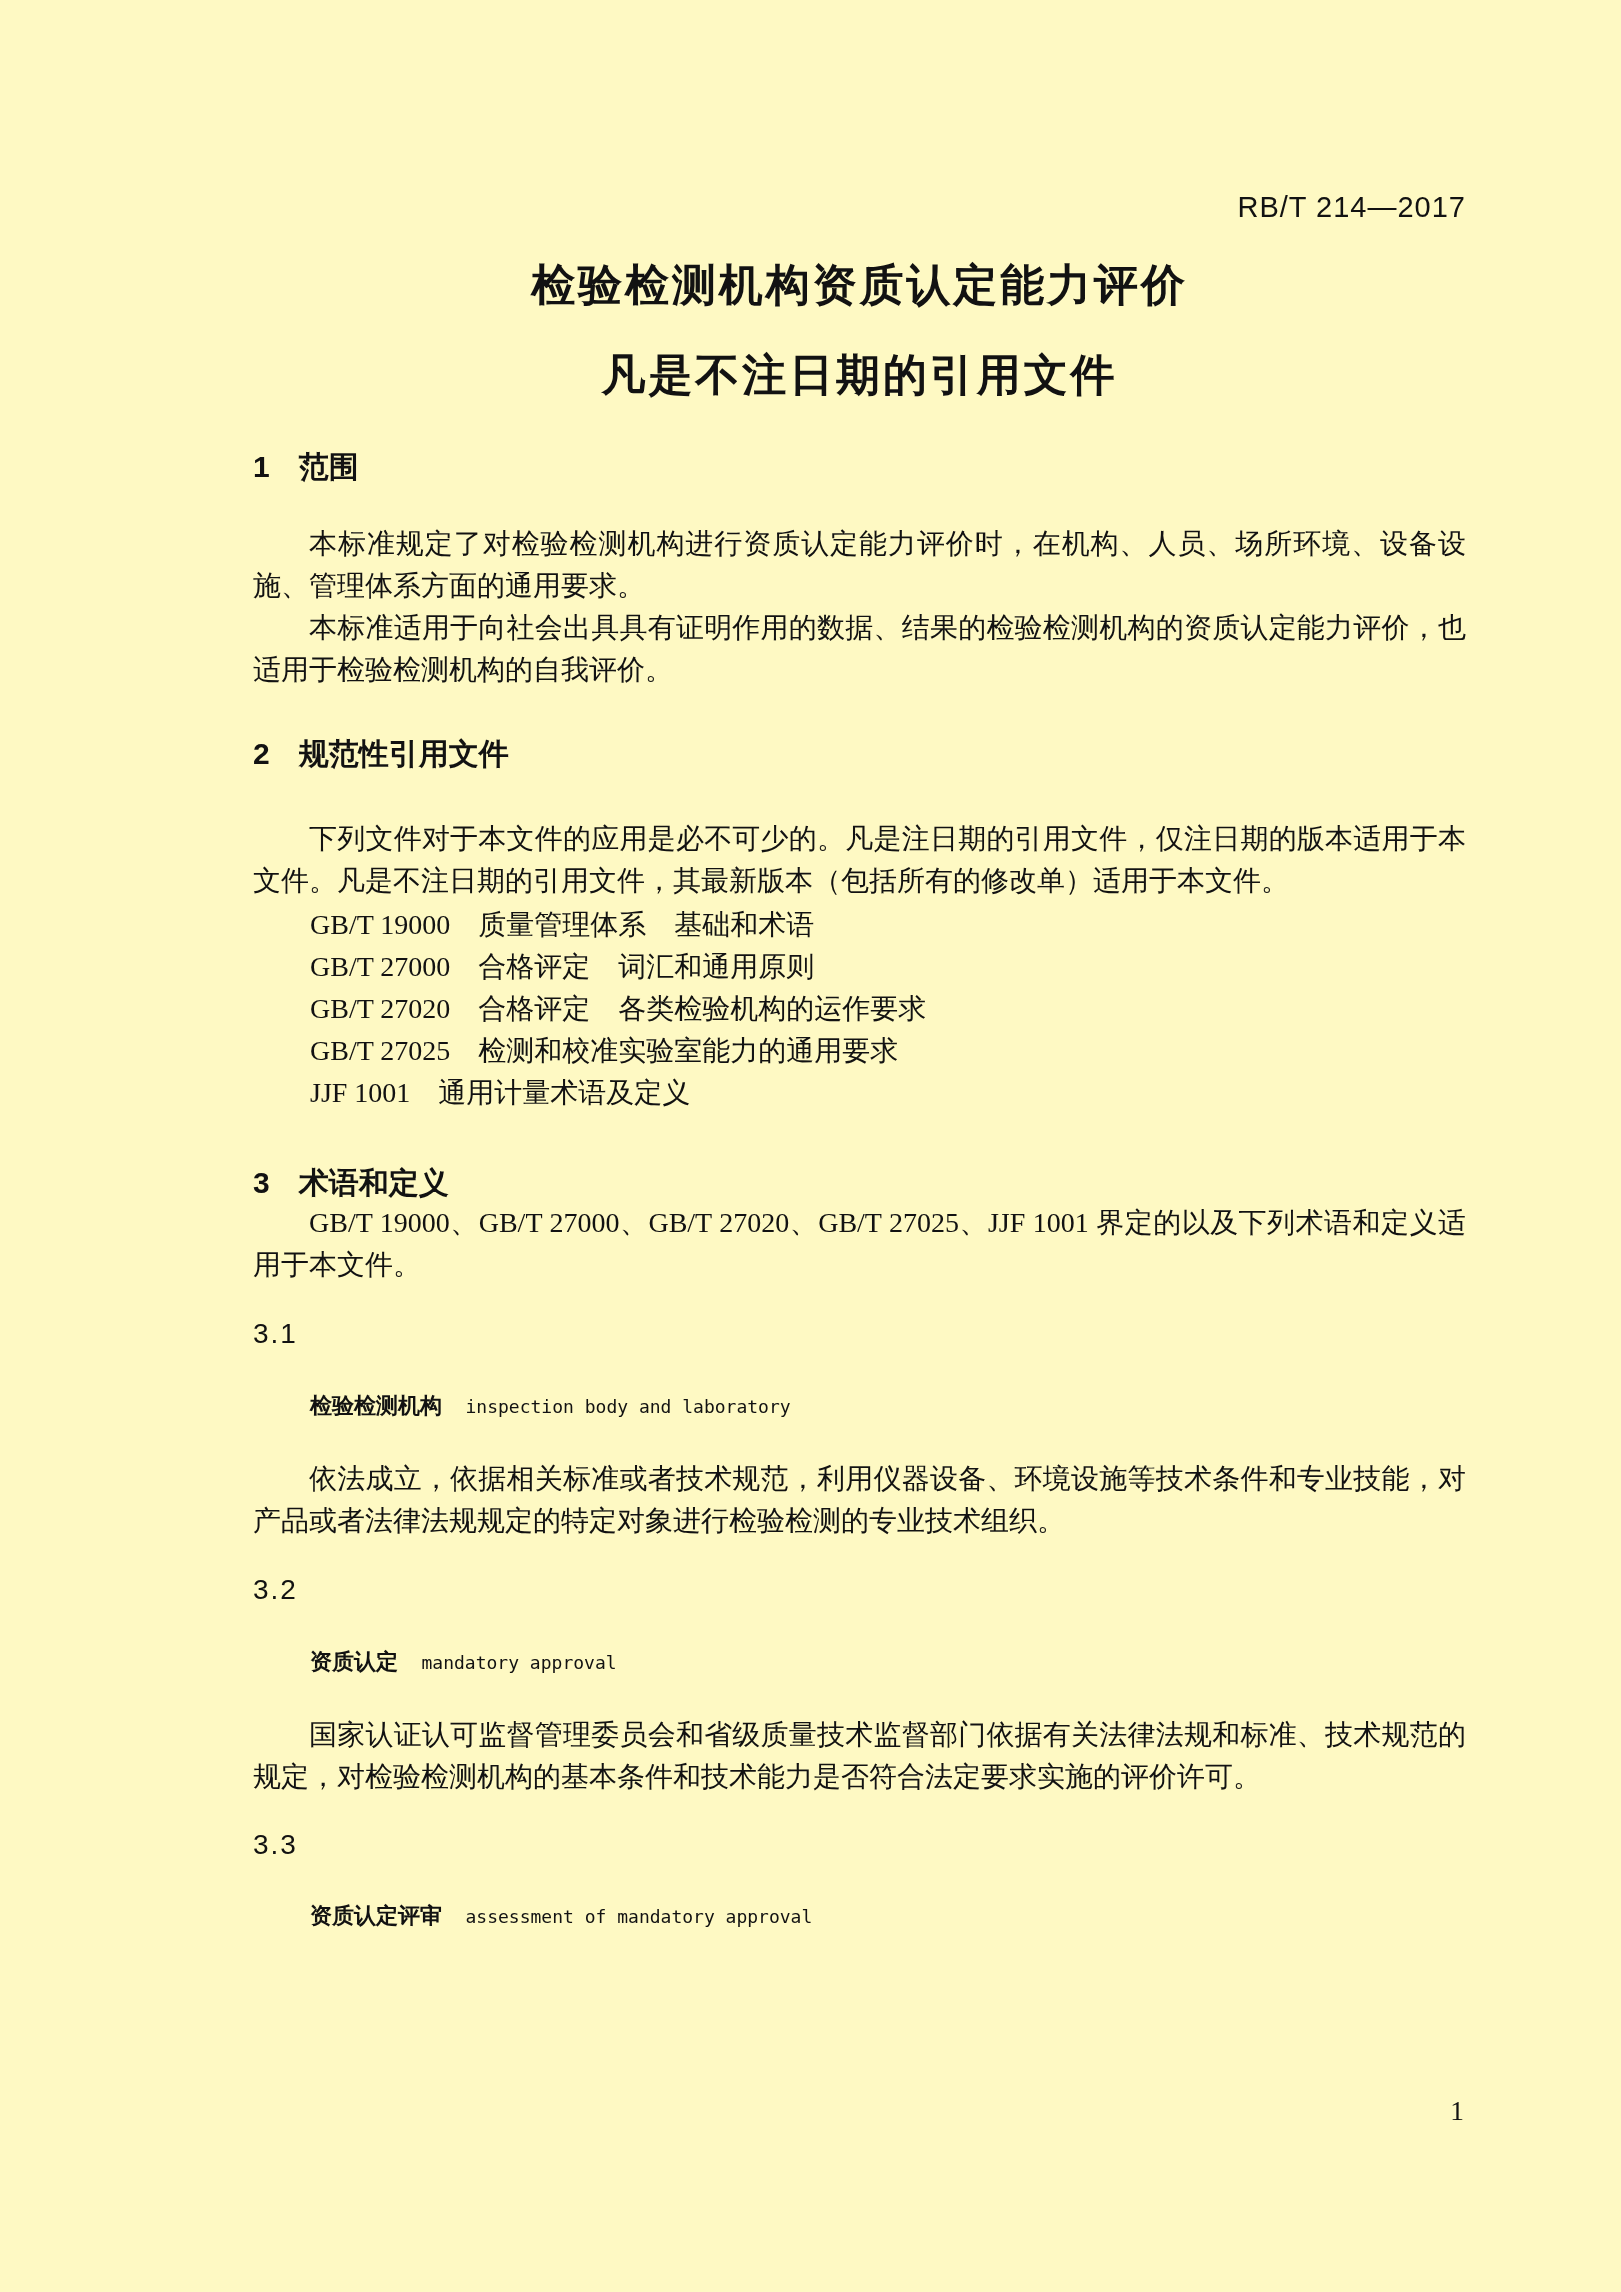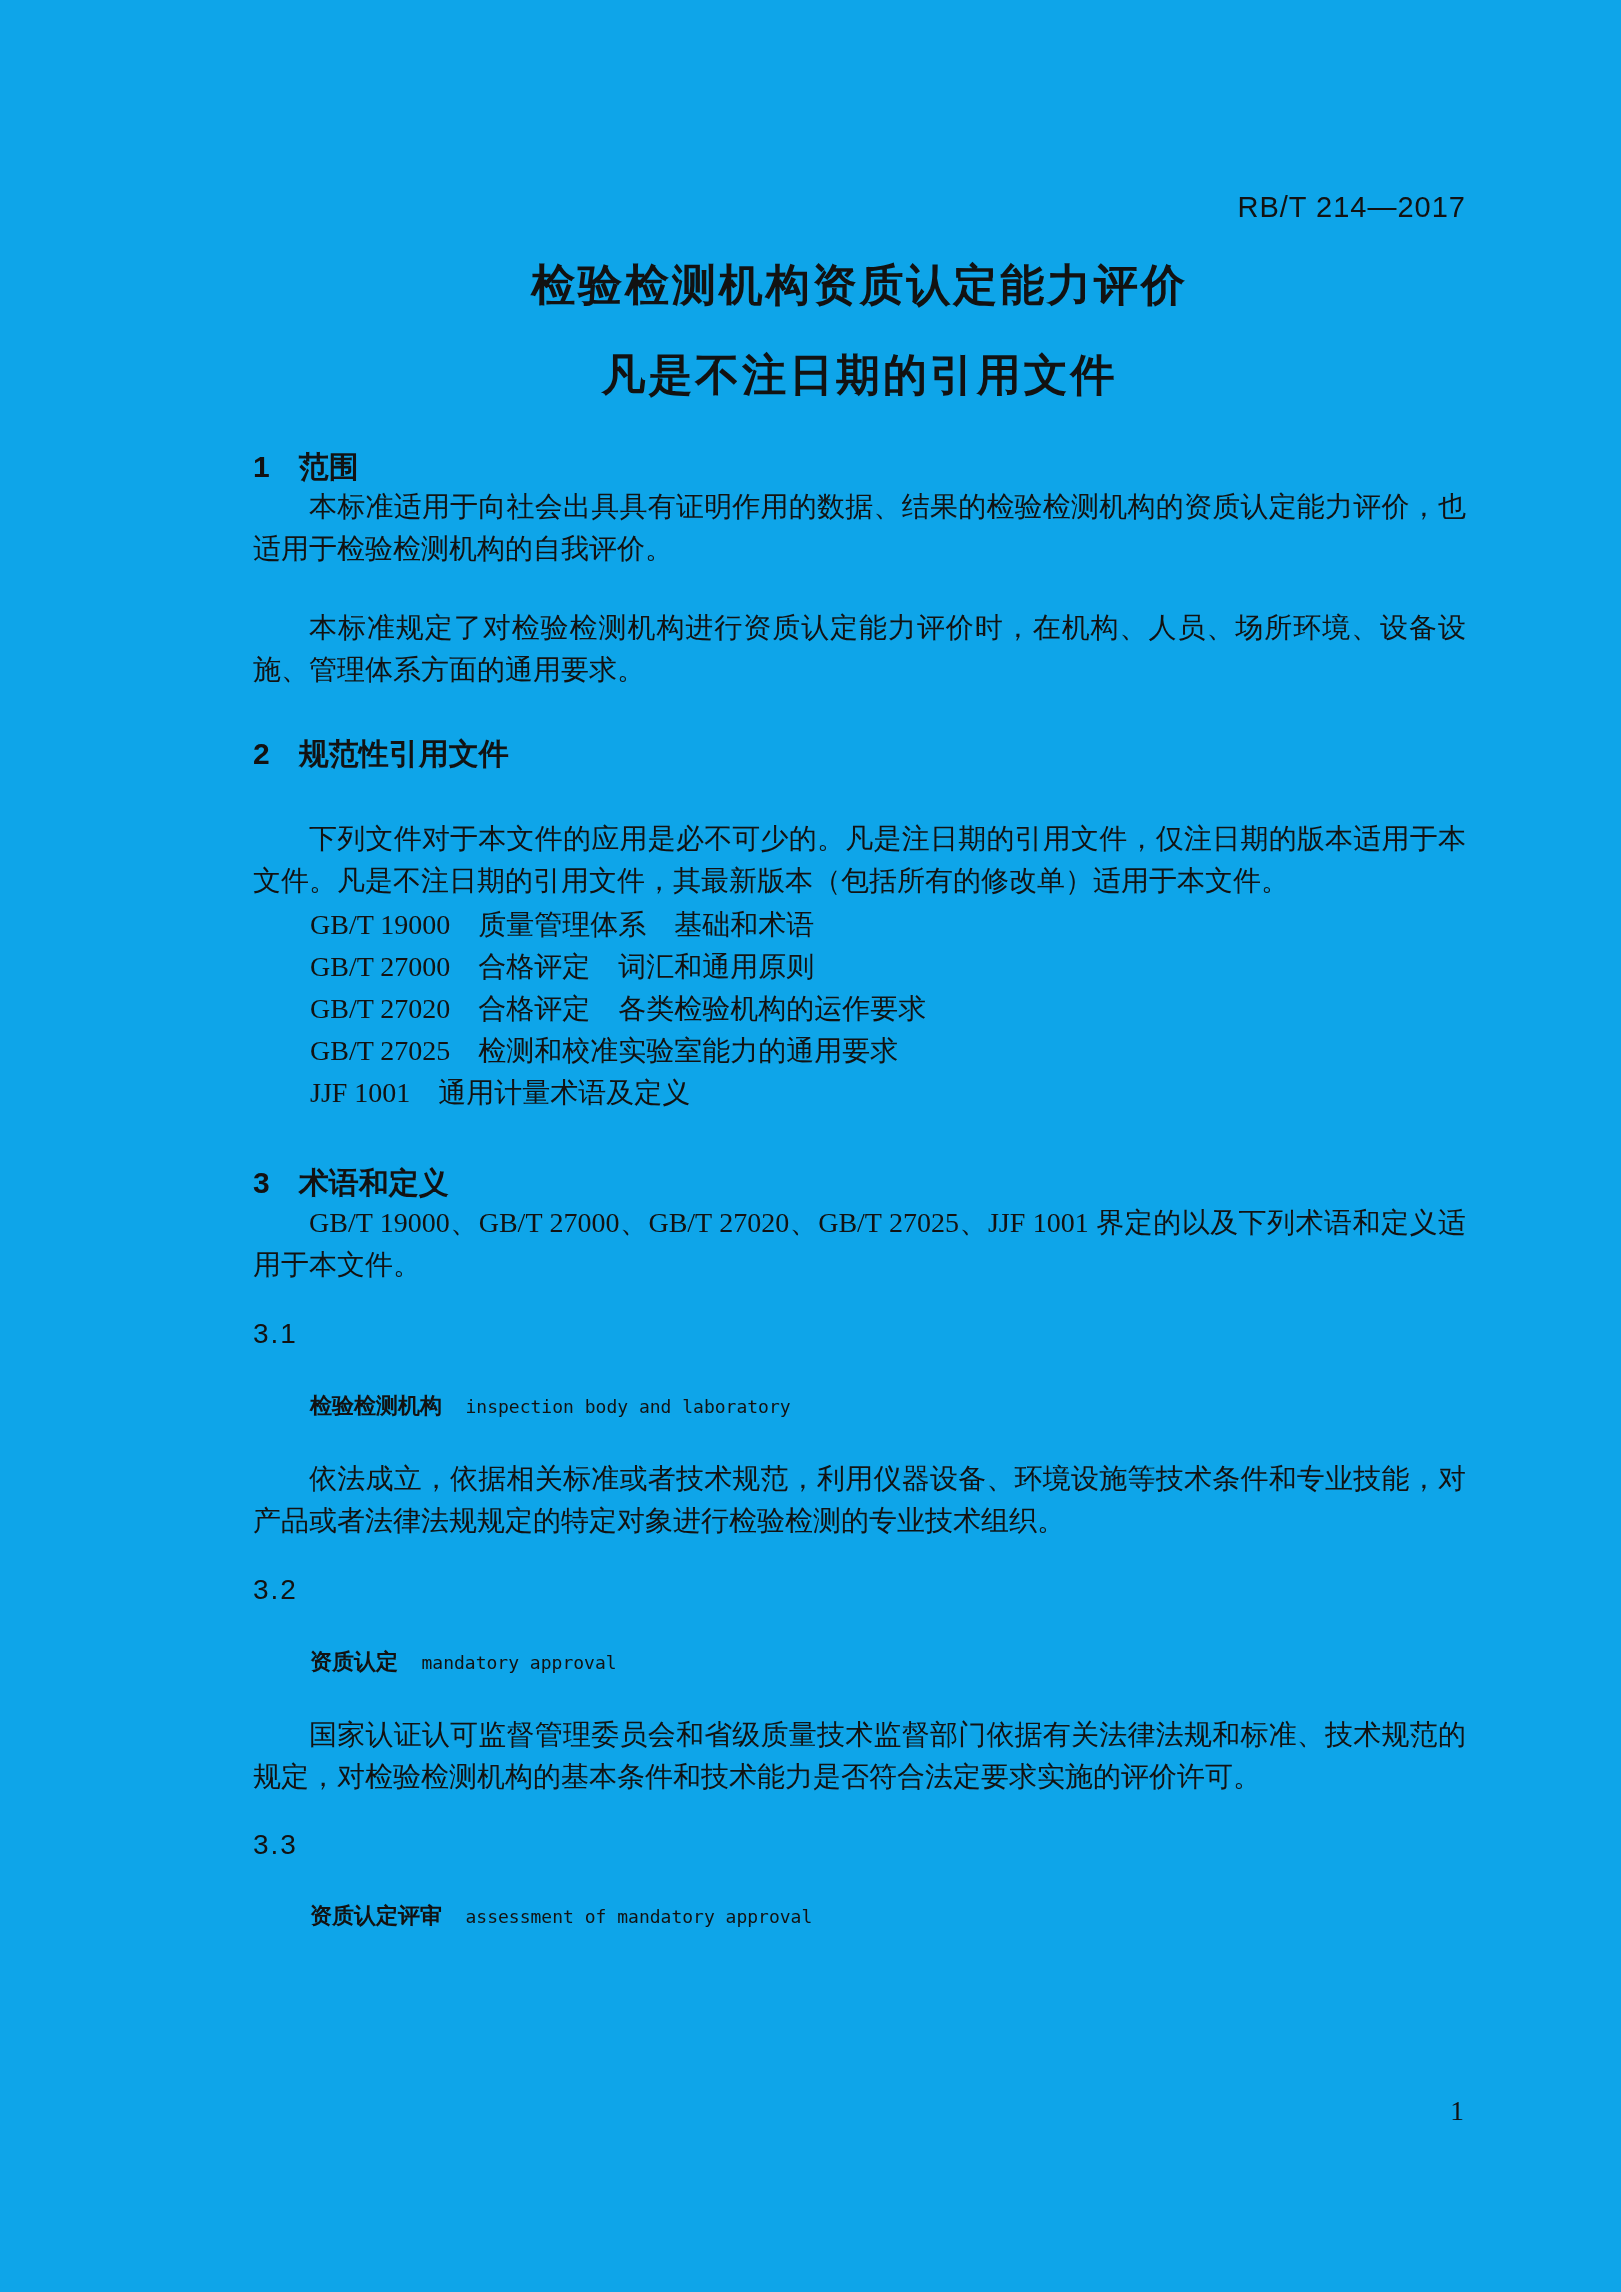--- a/index.html
+++ b/index.html
@@ -2,21 +2,21 @@
 <html lang="zh"><head>
 <meta charset="utf-8">
 <style>
   * { margin: 0; padding: 0; box-sizing: border-box; }
   html, body { background: #ffffff; }
 
   .page {
     position: relative;
     width: 1621px;
     height: 2293px;
-    background: #0ea5e9;
+    background: #fef9c3;
     color: #121212;
     padding: 191px 155px 0 253px;
     overflow: hidden;
     font-family: "Liberation Serif", "DejaVu Serif", serif;
   }
 
   .header-code {
     text-align: right;
     font-family: "Liberation Sans", "DejaVu Sans", sans-serif;
     font-size: 29px;
@@ -104,22 +104,22 @@
 <div class="page">
 
   <div class="header-code">RB/T 214—2017</div>
 
   <div class="doc-title" id="title-line1">检验检测机构资质认定能力评价</div>
   <div class="doc-title" id="title-line2">凡是不注日期的引用文件</div>
 
   <div class="sec-heading" id="sec1-heading">
     <span class="sec-num">1</span><span>范围</span>
   </div>
+  <p class="para" id="sec1-para1">本标准规定了对检验检测机构进行资质认定能力评价时，在机构、人员、场所环境、设备设施、管理体系方面的通用要求。</p>
   <p class="para" id="sec1-para2">本标准适用于向社会出具具有证明作用的数据、结果的检验检测机构的资质认定能力评价，也适用于检验检测机构的自我评价。</p>
-  <p class="para" id="sec1-para1">本标准规定了对检验检测机构进行资质认定能力评价时，在机构、人员、场所环境、设备设施、管理体系方面的通用要求。</p>
 
   <div class="sec-heading" id="sec2-heading">
     <span class="sec-num">2</span><span>规范性引用文件</span>
   </div>
   <p class="para" id="sec2-para">下列文件对于本文件的应用是必不可少的。凡是注日期的引用文件，仅注日期的版本适用于本文件。凡是不注日期的引用文件，其最新版本（包括所有的修改单）适用于本文件。</p>
   <div>
     <div class="ref-line">GB/T 19000　质量管理体系　基础和术语</div>
     <div class="ref-line">GB/T 27000　合格评定　词汇和通用原则</div>
     <div class="ref-line">GB/T 27020　合格评定　各类检验机构的运作要求</div>
     <div class="ref-line">GB/T 27025　检测和校准实验室能力的通用要求</div>

